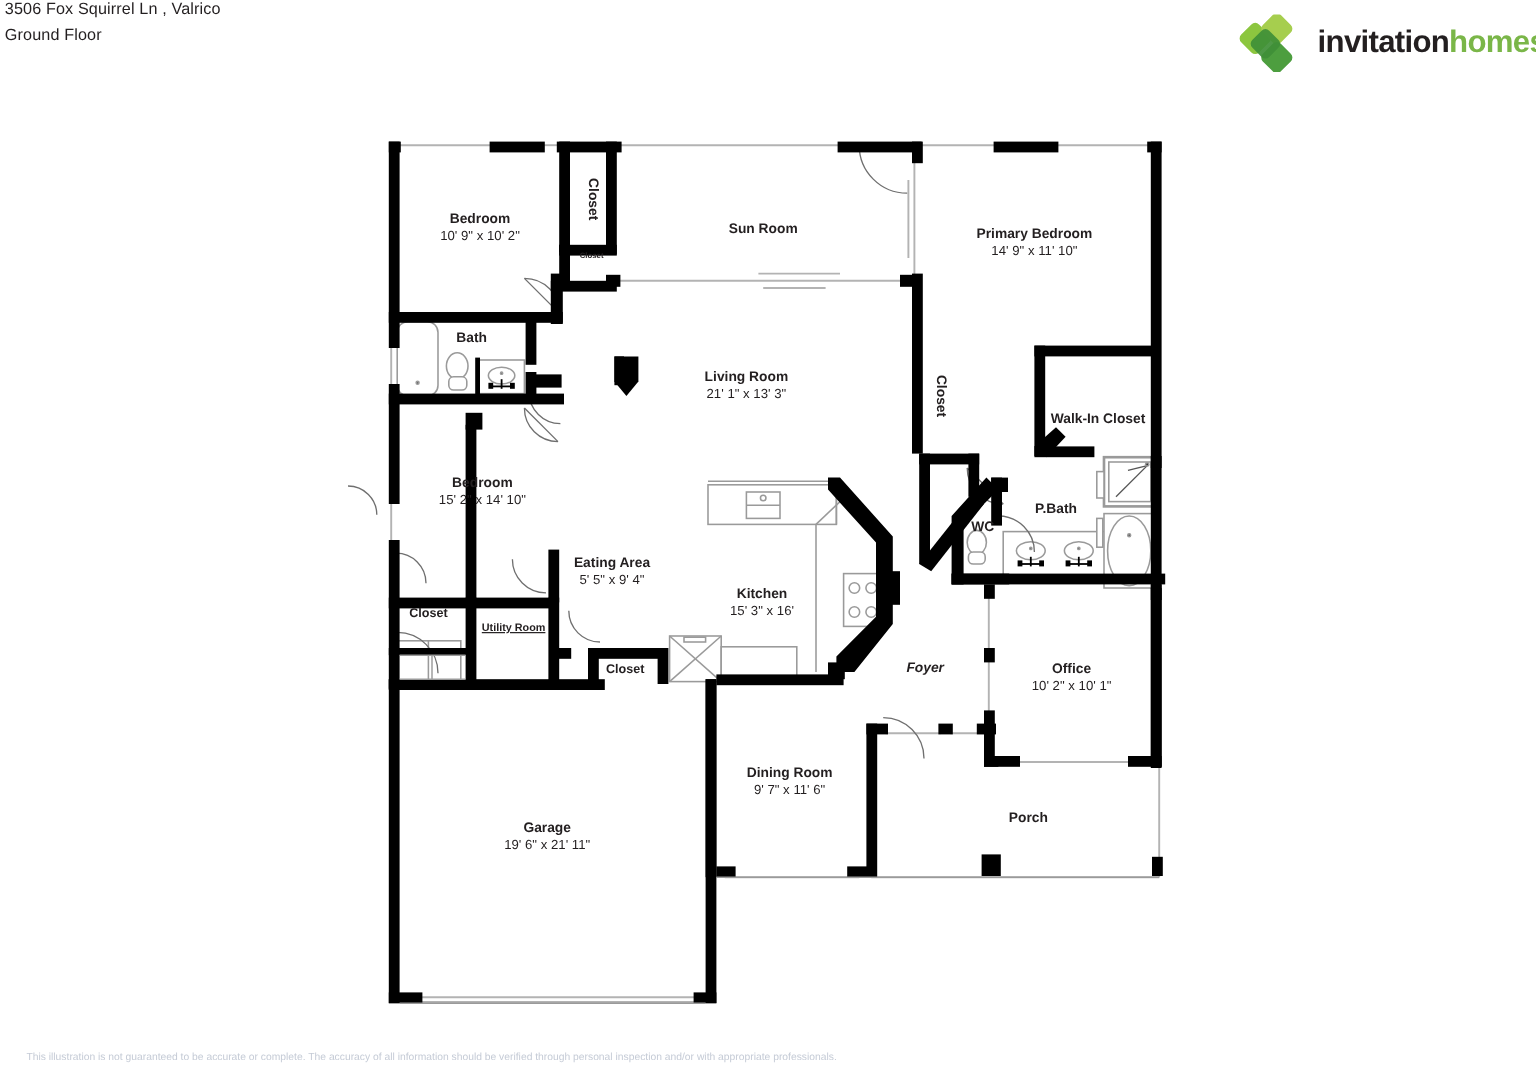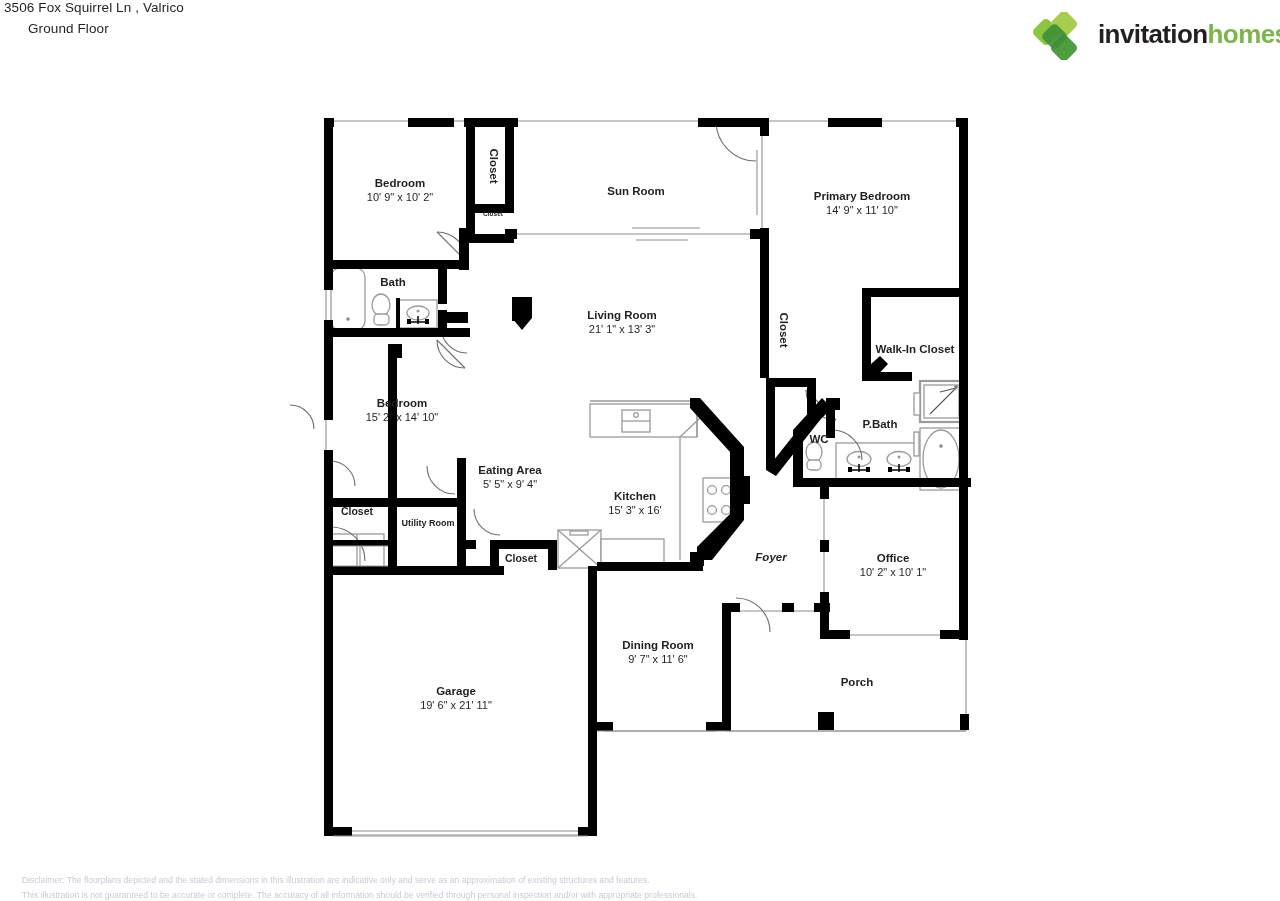--- a/index.html
+++ b/index.html
@@ -33,21 +33,20 @@
     white-space: nowrap;
   }
   #header-floor {
     position: absolute;
     left: 4px;
     top: 21px;
     font-size: 13.5px;
     color: #231f20;
     letter-spacing: 0.1px;
     white-space: nowrap;
-    margin-left: 24px;
   }
   
   #logo {
     position: absolute;
     right: 4px;
     top: 12px;
     width: 250px;
     height: 48px;
   }
   #logo-mark {
@@ -402,21 +401,21 @@
   <div class="room-label" style="left:402px; top:410px;">
     <span class="rl-name">Bedroom</span>
     <span class="rl-dim">15' 2" x 14' 10"</span>
   </div>
 
   <div class="room-label small" style="left:357px; top:511px;">
     <span class="rl-name">Closet</span>
   </div>
 
   <div class="room-label" style="left:428px; top:523px; font-size:9px;">
-    <span class="rl-name" style="font-size:9px;">Utility Room</span>
+    <span class="rl-name" style="font-size:9px;text-decoration:underline;">Utility Room</span>
   </div>
 
   <div class="room-label small" style="left:521px; top:558px;">
     <span class="rl-name">Closet</span>
   </div>
 
   <div class="room-label" style="left:636px; top:192px;">
     <span class="rl-name">Sun Room</span>
   </div>
 
@@ -473,17 +472,16 @@
   <div class="room-label" style="left:893px; top:565px;">
     <span class="rl-name">Office</span>
     <span class="rl-dim">10' 2" x 10' 1"</span>
   </div>
 
   <div class="room-label" style="left:840px; top:683px;padding-left:34px;">
     <span class="rl-name">Porch</span>
   </div>
 
   <div id="disclaimer">
-    <div>Disclaimer: The floorplans depicted and the stated dimensions in this illustration are indicative only and serve as an approximation of existing structures and features.</div>
     <div>This illustration is not guaranteed to be accurate or complete. The accuracy of all information should be verified through personal inspection and/or with appropriate professionals.</div>
   </div>
 
 </div>
 
 </body></html>

